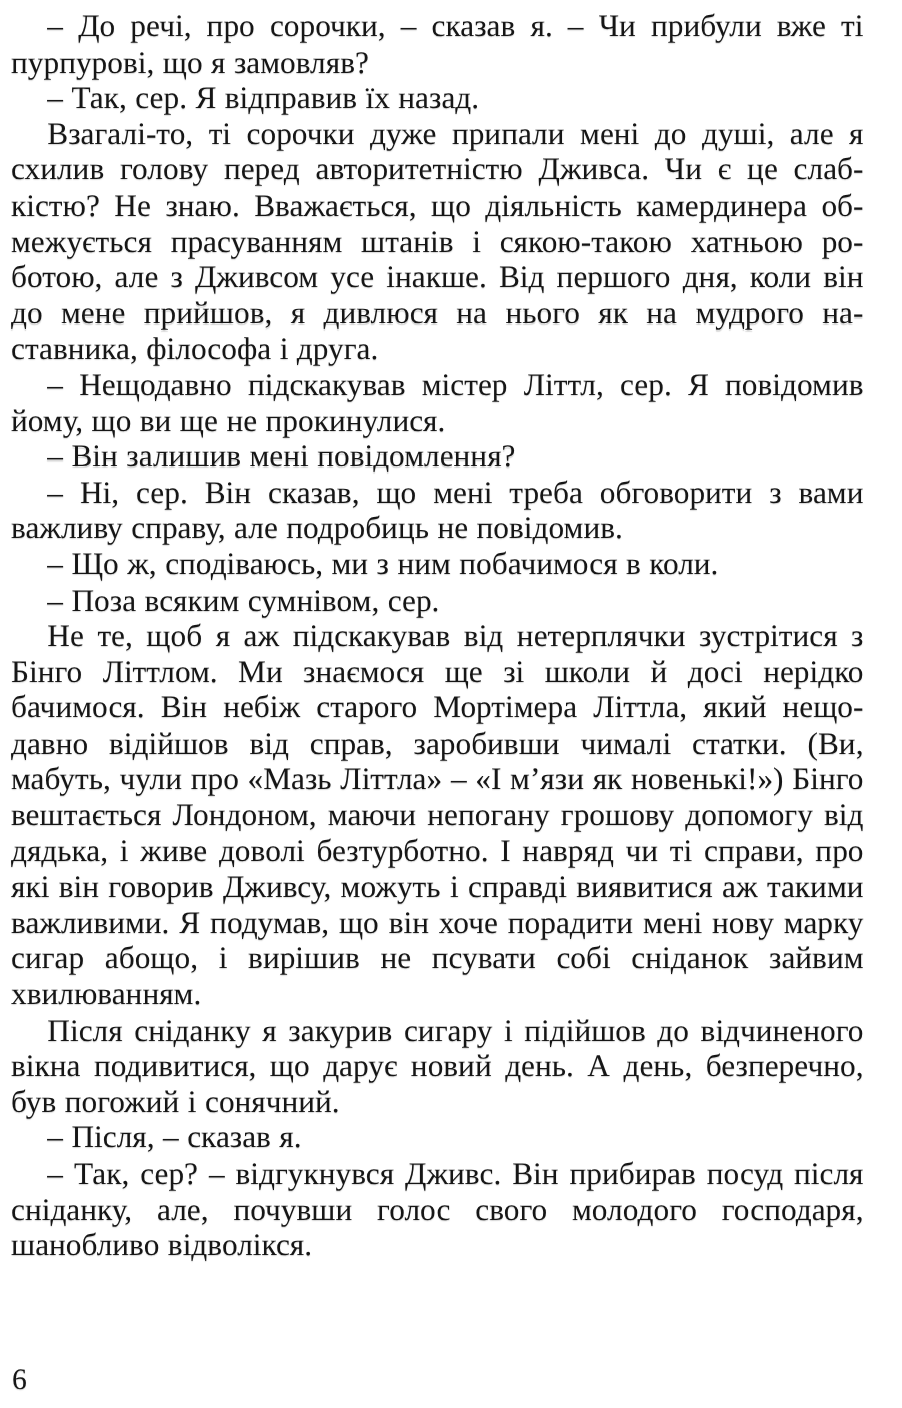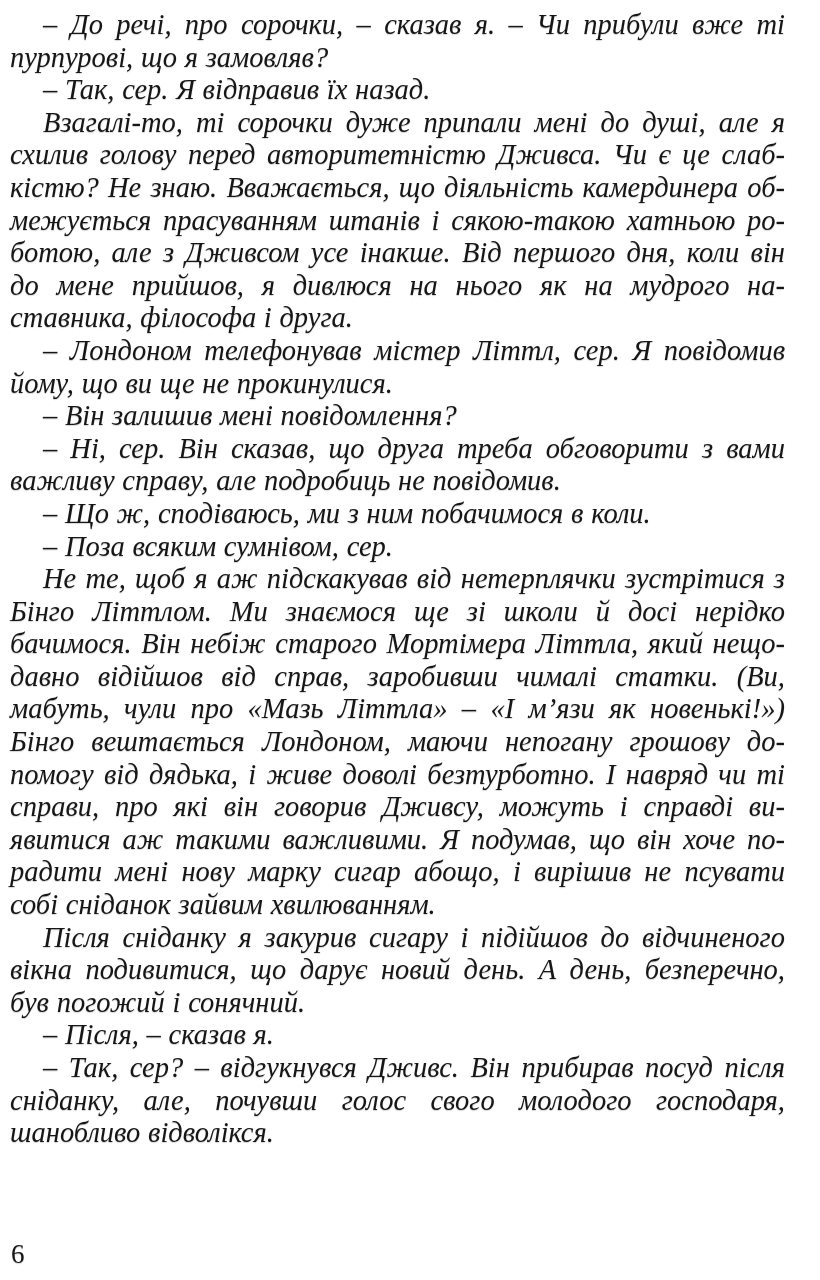--- a/index.html
+++ b/index.html
@@ -34,43 +34,42 @@
     padding: 0;
     font-size: 28.5px;
     line-height: 32.6px;
     text-align: justify;
     text-indent: 33px;
     color: var(--ink);
     text-shadow: 0 1px 1px rgba(110,110,110,0.30);
     hyphens: manual;
     -webkit-hyphens: manual;
     word-spacing: 0.02em;
-    font-style: italic;
   }
   .page-number {
     position: absolute;
     left: 11px;
     top: 1238px;
     font-size: 27px;
     line-height: 32px;
     color: var(--ink);
     text-shadow: 0 1px 1px rgba(110,110,110,0.30);
   }
 </style>
 </head>
 <body>
 
 <div class="page">
   <div class="text-block">
       <p class="para">– До речі, про сорочки, – сказав я. – Чи прибули вже ті пурпурові, що я замовляв?</p>
       <p class="para">– Так, сер. Я відправив їх назад.</p>
       <p class="para">Взагалі-то, ті сорочки дуже припали мені до душі, але я схилив голову перед авторитетністю Дживса. Чи є це слаб­кістю? Не знаю. Вважається, що діяльність камердинера об­межується прасуванням штанів і сякою-такою хатньою ро­ботою, але з Дживсом усе інакше. Від першого дня, коли він до мене прийшов, я дивлюся на нього як на мудрого на­ставника, філософа і друга.</p>
-      <p class="para">– Лондоном телефонував містер Літтл, сер. Я повідо­мив йому, що ви ще не прокинулися.</p>
+      <p class="para">– Нещодавно підскакував містер Літтл, сер. Я повідо­мив йому, що ви ще не прокинулися.</p>
       <p class="para">– Він залишив мені повідомлення?</p>
-      <p class="para">– Ні, сер. Він сказав, що друга треба обговорити з вами важливу справу, але подробиць не повідомив.</p>
+      <p class="para">– Ні, сер. Він сказав, що мені треба обговорити з вами важливу справу, але подробиць не повідомив.</p>
       <p class="para">– Що ж, сподіваюсь, ми з ним побачимося в коли.</p>
       <p class="para">– Поза всяким сумнівом, сер.</p>
       <p class="para">Не те, щоб я аж підскакував від нетерплячки зустрітися з Бінго Літтлом. Ми знаємося ще зі школи й досі нерідко бачимося. Він небіж старого Мортімера Літтла, який нещо­давно відійшов від справ, заробивши чималі статки. (Ви, мабуть, чули про «Мазь Літтла» – «І м’язи як новенькі!») Бінго вештається Лондоном, маючи непогану грошову до­помогу від дядька, і живе доволі безтурботно. І навряд чи ті справи, про які він говорив Дживсу, можуть і справді ви­явитися аж такими важливими. Я подумав, що він хоче по­радити мені нову марку сигар абощо, і вирішив не псувати собі сніданок зайвим хвилюванням.</p>
       <p class="para">Після сніданку я закурив сигару і підійшов до відчинено­го вікна подивитися, що дарує новий день. А день, безпереч­но, був погожий і сонячний.</p>
       <p class="para">– Після, – сказав я.</p>
       <p class="para">– Так, сер? – відгукнувся Дживс. Він прибирав посуд після сніданку, але, почувши голос свого молодого госпо­даря, шанобливо відволікся.</p>
     </div>
   <div class="page-number">6</div>
 </div>
 

